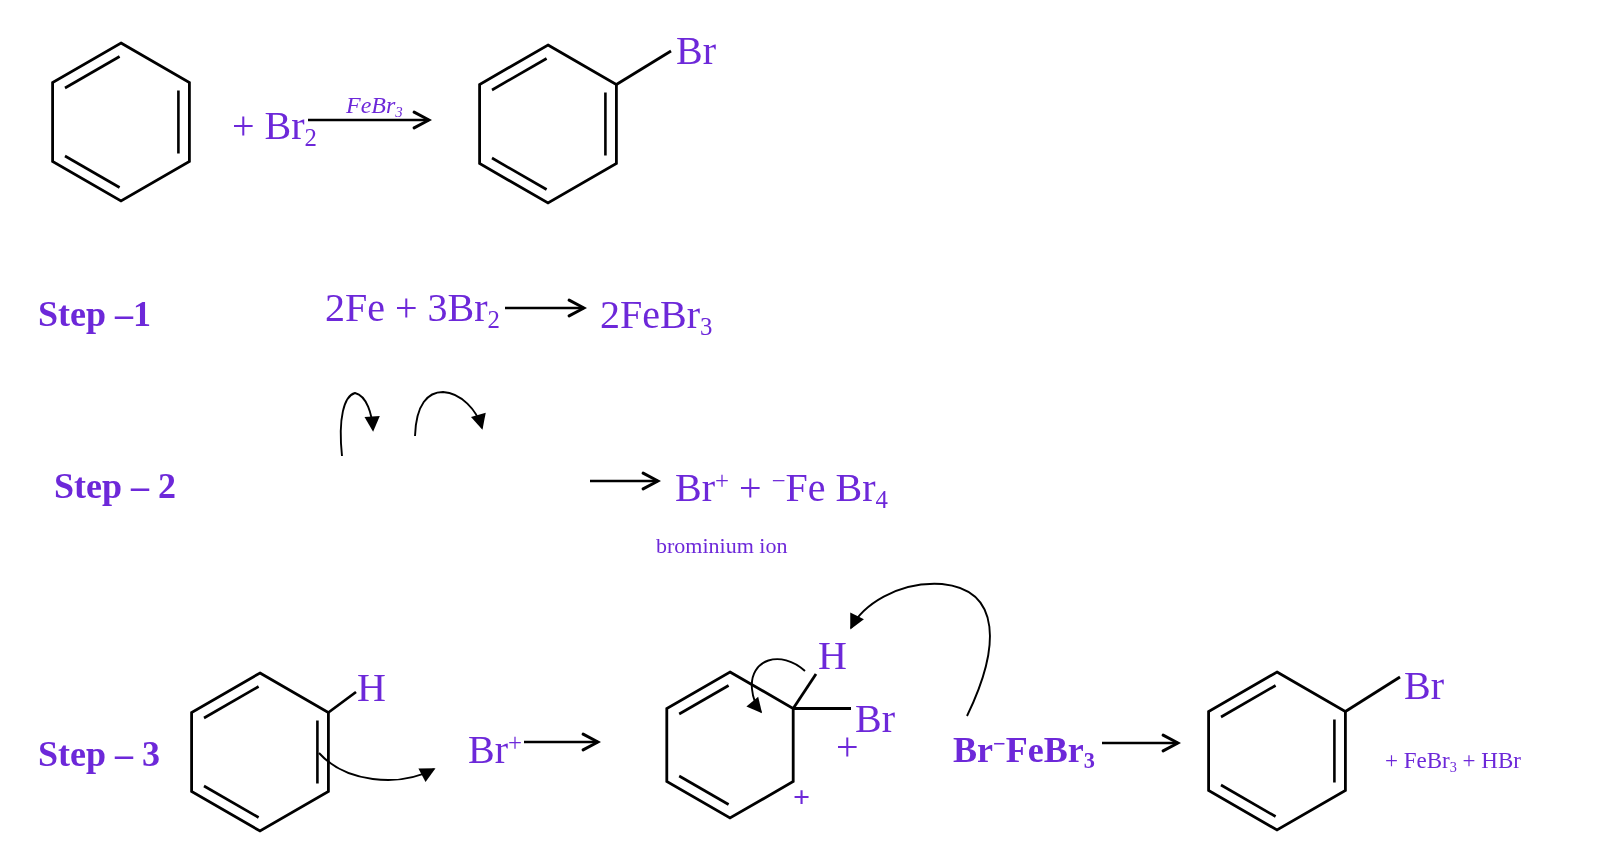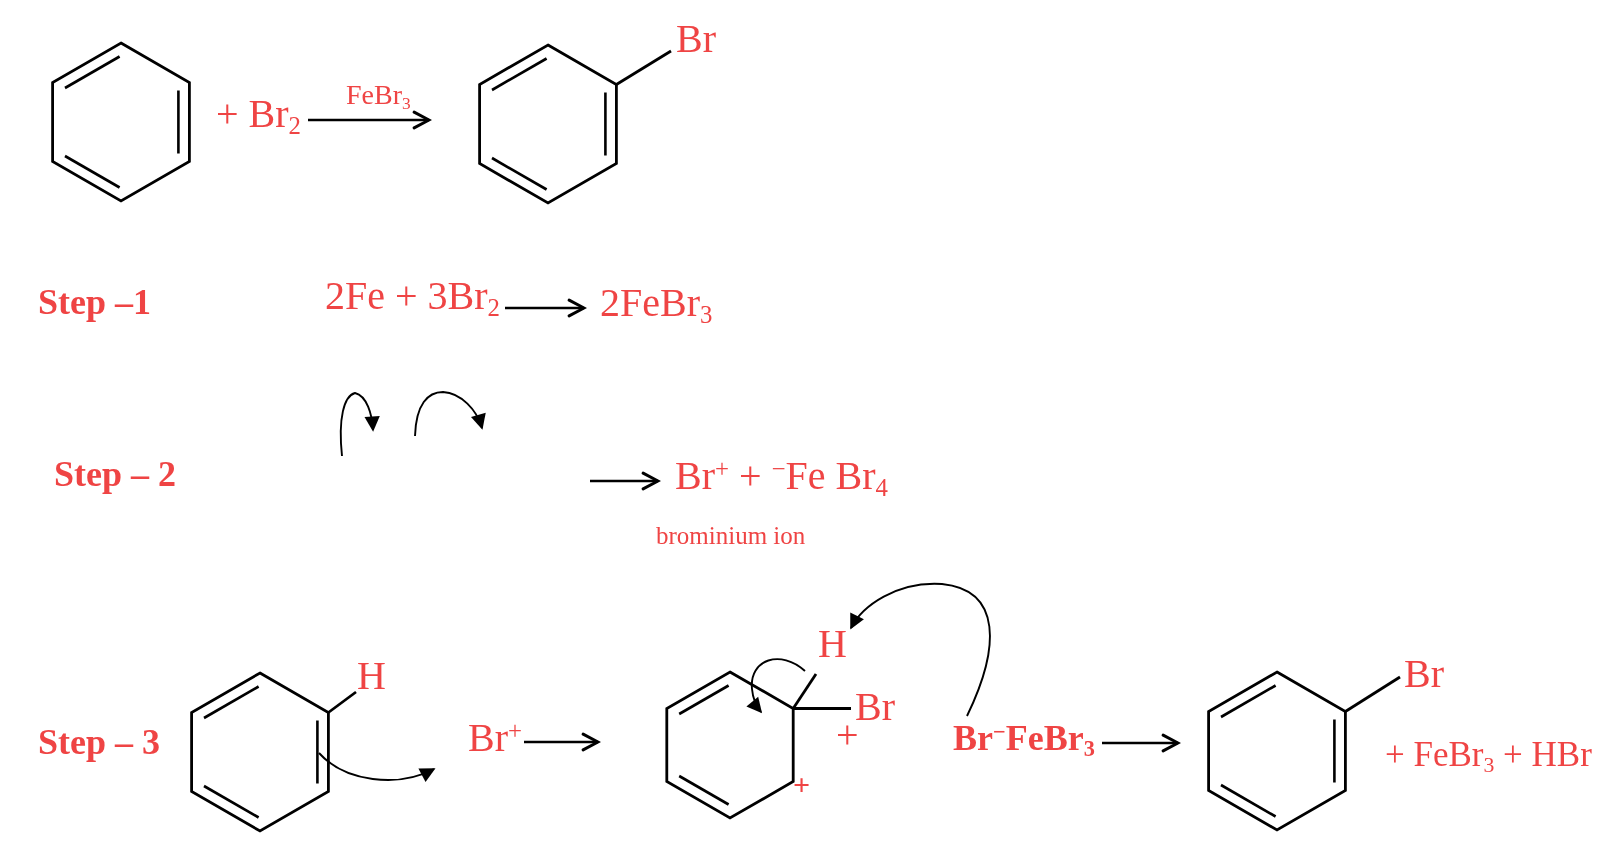--- a/index.html
+++ b/index.html
@@ -11,28 +11,28 @@
     color:#000;
     overflow:hidden;
   }
   .art{position:absolute;left:0;top:0;}
   .ring{fill:none;stroke:#000;stroke-width:2.8;}
   .bond{stroke:#000;stroke-width:2.8;}
   .dbond{stroke:#000;stroke-width:2.6;}
   .arrow{stroke:#000;stroke-width:2.3;fill:none;}
   .curve{stroke:#000;stroke-width:1.9;fill:none;}
   .t{
-    position:absolute;line-height:1;white-space:nowrap;color:#ef4444;
+    position:absolute;line-height:1;white-space:nowrap;color:#6d28d9;margin-top:12px;
   }
   .f40{font-size:40px;}
   .f36{font-size:36px;font-weight:bold;}
-  .f35{font-size:35px;}
-  .f33{font-size:25px;}
+  .f35{font-size:23px;}
+  .f33{font-size:22px;}
   .f30{font-size:30px;}
-  .f26{font-size:28px;}
+  .f26{font-size:24px;font-style:italic;}
   .t sub{font-size:0.62em;vertical-align:-0.28em;line-height:0;}
   .t sup{font-size:0.62em;vertical-align:0.48em;line-height:0;}
   .charge{font-weight:700;}
 </style>
 </head>
 <body>
 
 <div class="canvas">
 
   <svg class="art" width="1600" height="848" viewBox="0 0 1600 848">
@@ -97,21 +97,21 @@
 
     <g>
       <polygon class="ring" points="1277,672 1345.4,711.5 1345.4,790.5 1277,830 1208.6,790.5 1208.6,711.5"></polygon>
       <line class="dbond" x1="1275.6" y1="685.5" x2="1221" y2="717"></line>
       <line class="dbond" x1="1334.4" y1="719.5" x2="1334.4" y2="782.5"></line>
       <line class="dbond" x1="1275.6" y1="816.5" x2="1221" y2="785"></line>
       <line class="bond" x1="1345.4" y1="711.5" x2="1400" y2="677"></line>
     </g>
   </svg>
 
-  <div class="t f40" style="left:216px;top:94px"><span>+ Br</span><sub>2</sub></div>
+  <div class="t f40" style="left:232px;top:94px"><span>+ Br</span><sub>2</sub></div>
 
   <div class="t f26" style="left:346px;top:81px"><span>FeBr</span><sub>3</sub></div>
 
   <div class="t f40" style="left:676px;top:19px">Br</div>
 
   <div class="t f36" style="left:38px;top:284px">Step –1</div>
 
   <div class="t f40" style="left:325px;top:276px"><span>2Fe + 3Br</span><sub>2</sub></div>
 
   <div class="t f40" style="left:600px;top:283px"><span>2FeBr</span><sub>3</sub></div>

